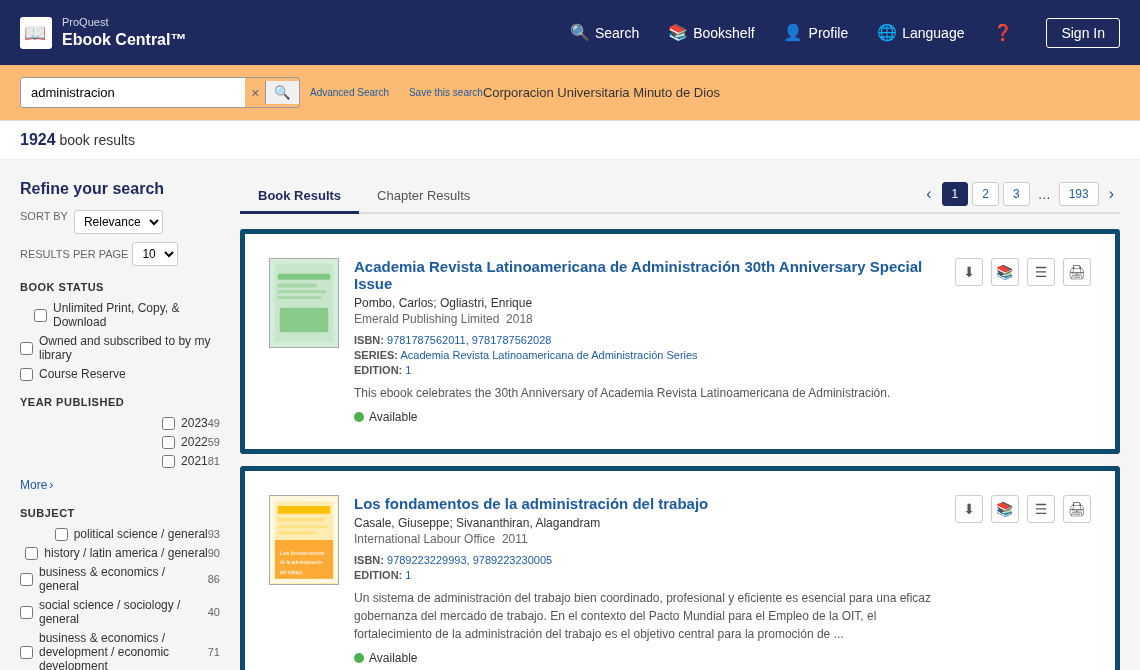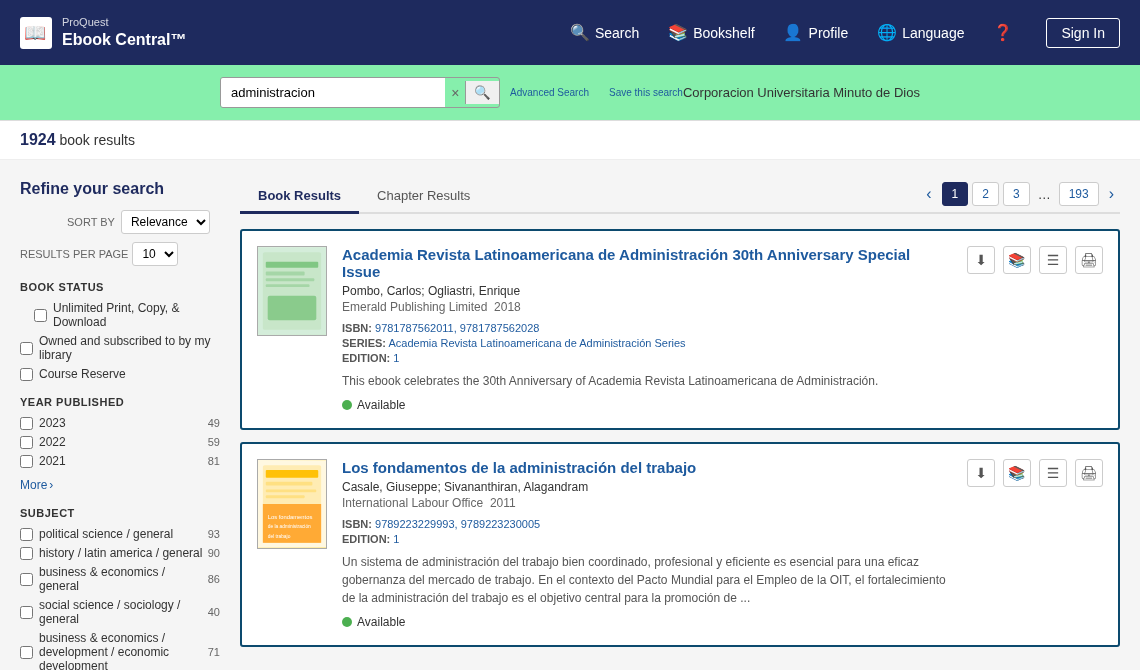--- a/index.html
+++ b/index.html
@@ -68,26 +68,26 @@
       color: white;
       padding: 6px 14px;
       cursor: pointer;
       border-radius: 3px;
       font-size: 14px;
       margin-left: 16px;
     }
 
     
     .search-bar-area {
-      background: #86efac;
+      background: #fdba74;
       padding: 12px 20px;
       border-bottom: 1px solid #ddd;
       display: flex;
       align-items: center;
-      justify-content: center;
+      justify-content: flex-start;
     }
     .search-form {
       display: flex;
       align-items: center;
       gap: 10px;
     }
     .search-input-wrapper {
       display: flex;
       align-items: center;
       border: 1px solid #999;
@@ -162,27 +162,26 @@
       flex-shrink: 0;
     }
     .sidebar-title {
       font-size: 16px;
       font-weight: bold;
       color: #1e2a5e;
       margin-bottom: 12px;
     }
     .sort-row {
       display: flex;
-      align-items: center;
+      align-items: flex-start;
       gap: 6px;
       margin-bottom: 8px;
       font-size: 11px;
       text-transform: uppercase;
       color: #666;
-      margin-left: 47px;
     }
     .sort-select {
       border: 1px solid #ccc;
       border-radius: 3px;
       padding: 3px 5px;
       font-size: 12px;
       background: white;
     }
     .per-page-row {
       display: flex;
@@ -221,21 +220,21 @@
     .filter-item input[type="checkbox"] {
       cursor: pointer;
     }
     .filter-item label {
       cursor: pointer;
       color: #333;
     }
     .filter-row {
       display: flex;
       align-items: center;
-      justify-content: space-between;
+      justify-content: flex-end;
       margin-bottom: 5px;
       font-size: 12px;
     }
     .filter-row-left {
       display: flex;
       align-items: center;
       gap: 6px;
     }
     .filter-count {
       color: #666;
@@ -296,23 +295,23 @@
       border: none;
       cursor: pointer;
       font-size: 16px;
       color: #1e5a9e;
       padding: 2px 6px;
     }
 
     
     .book-result {
       background: white;
-      border: 2px solid #0c4a6e;
-      border-radius: 3px;
-      padding: 15px;
+      border: 5px solid #0c4a6e;
+      border-radius: 3px;
+      padding: 24px;
       margin-bottom: 12px;
       display: flex;
       gap: 15px;
     }
     .book-cover {
       width: 70px;
       height: 90px;
       flex-shrink: 0;
       object-fit: cover;
       background: #ddd;

